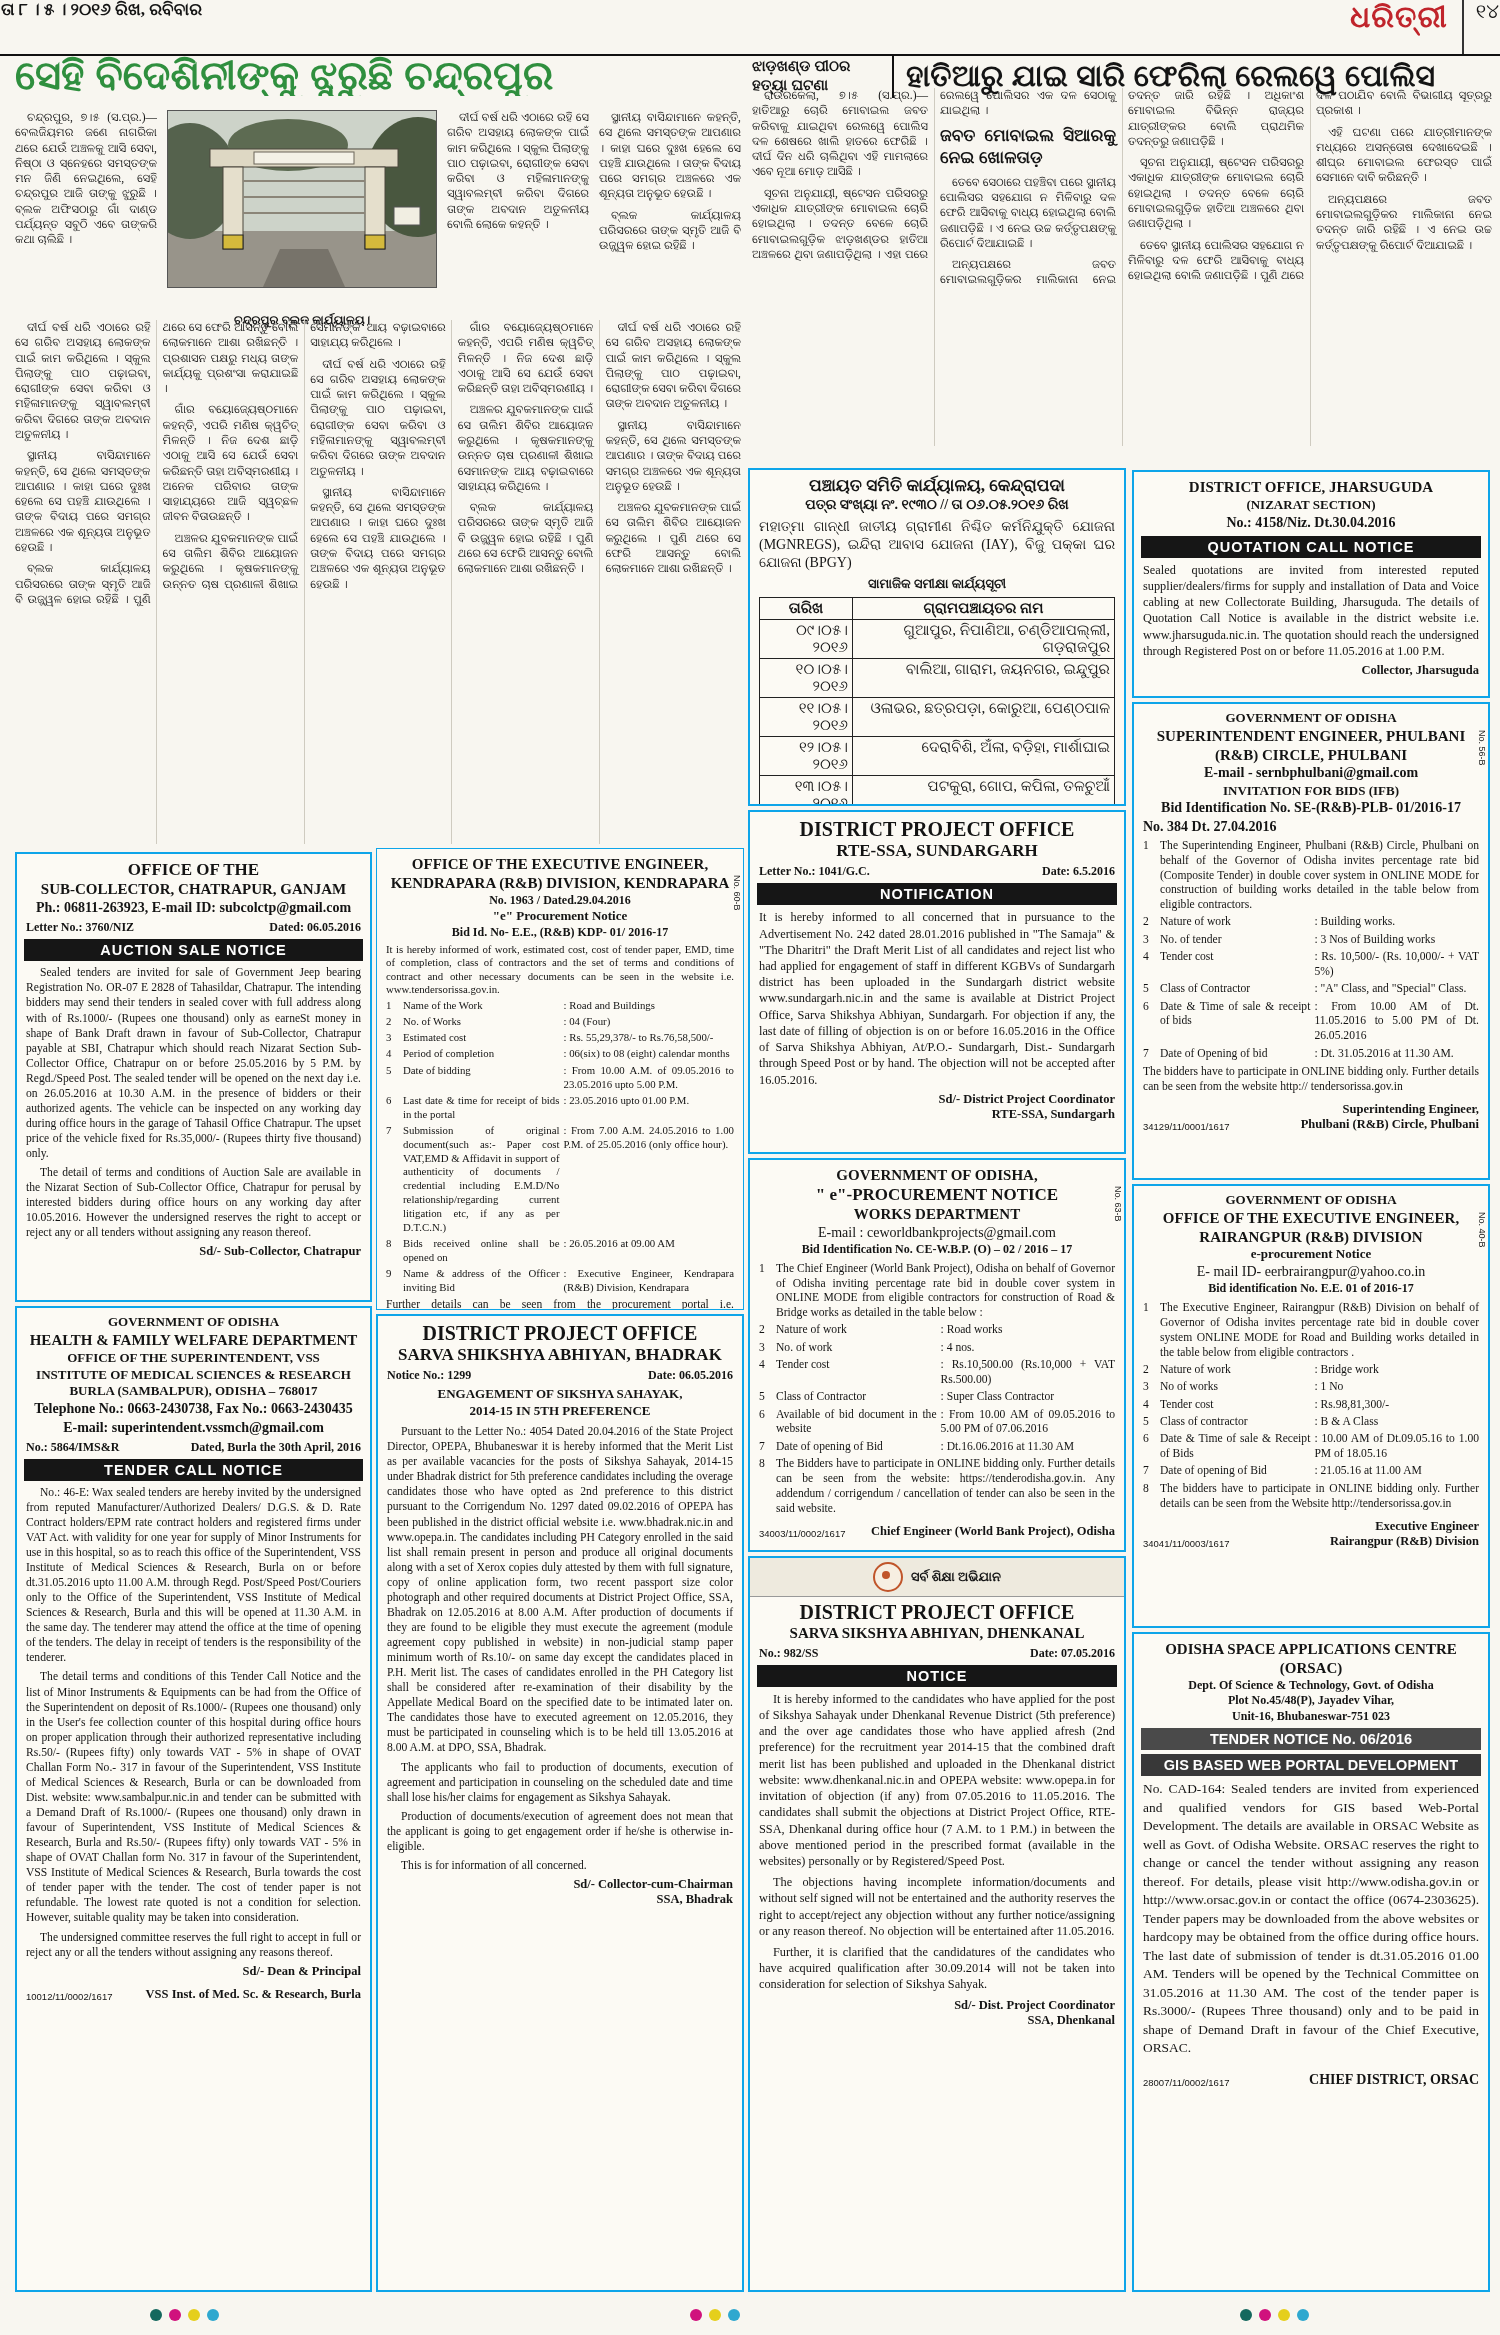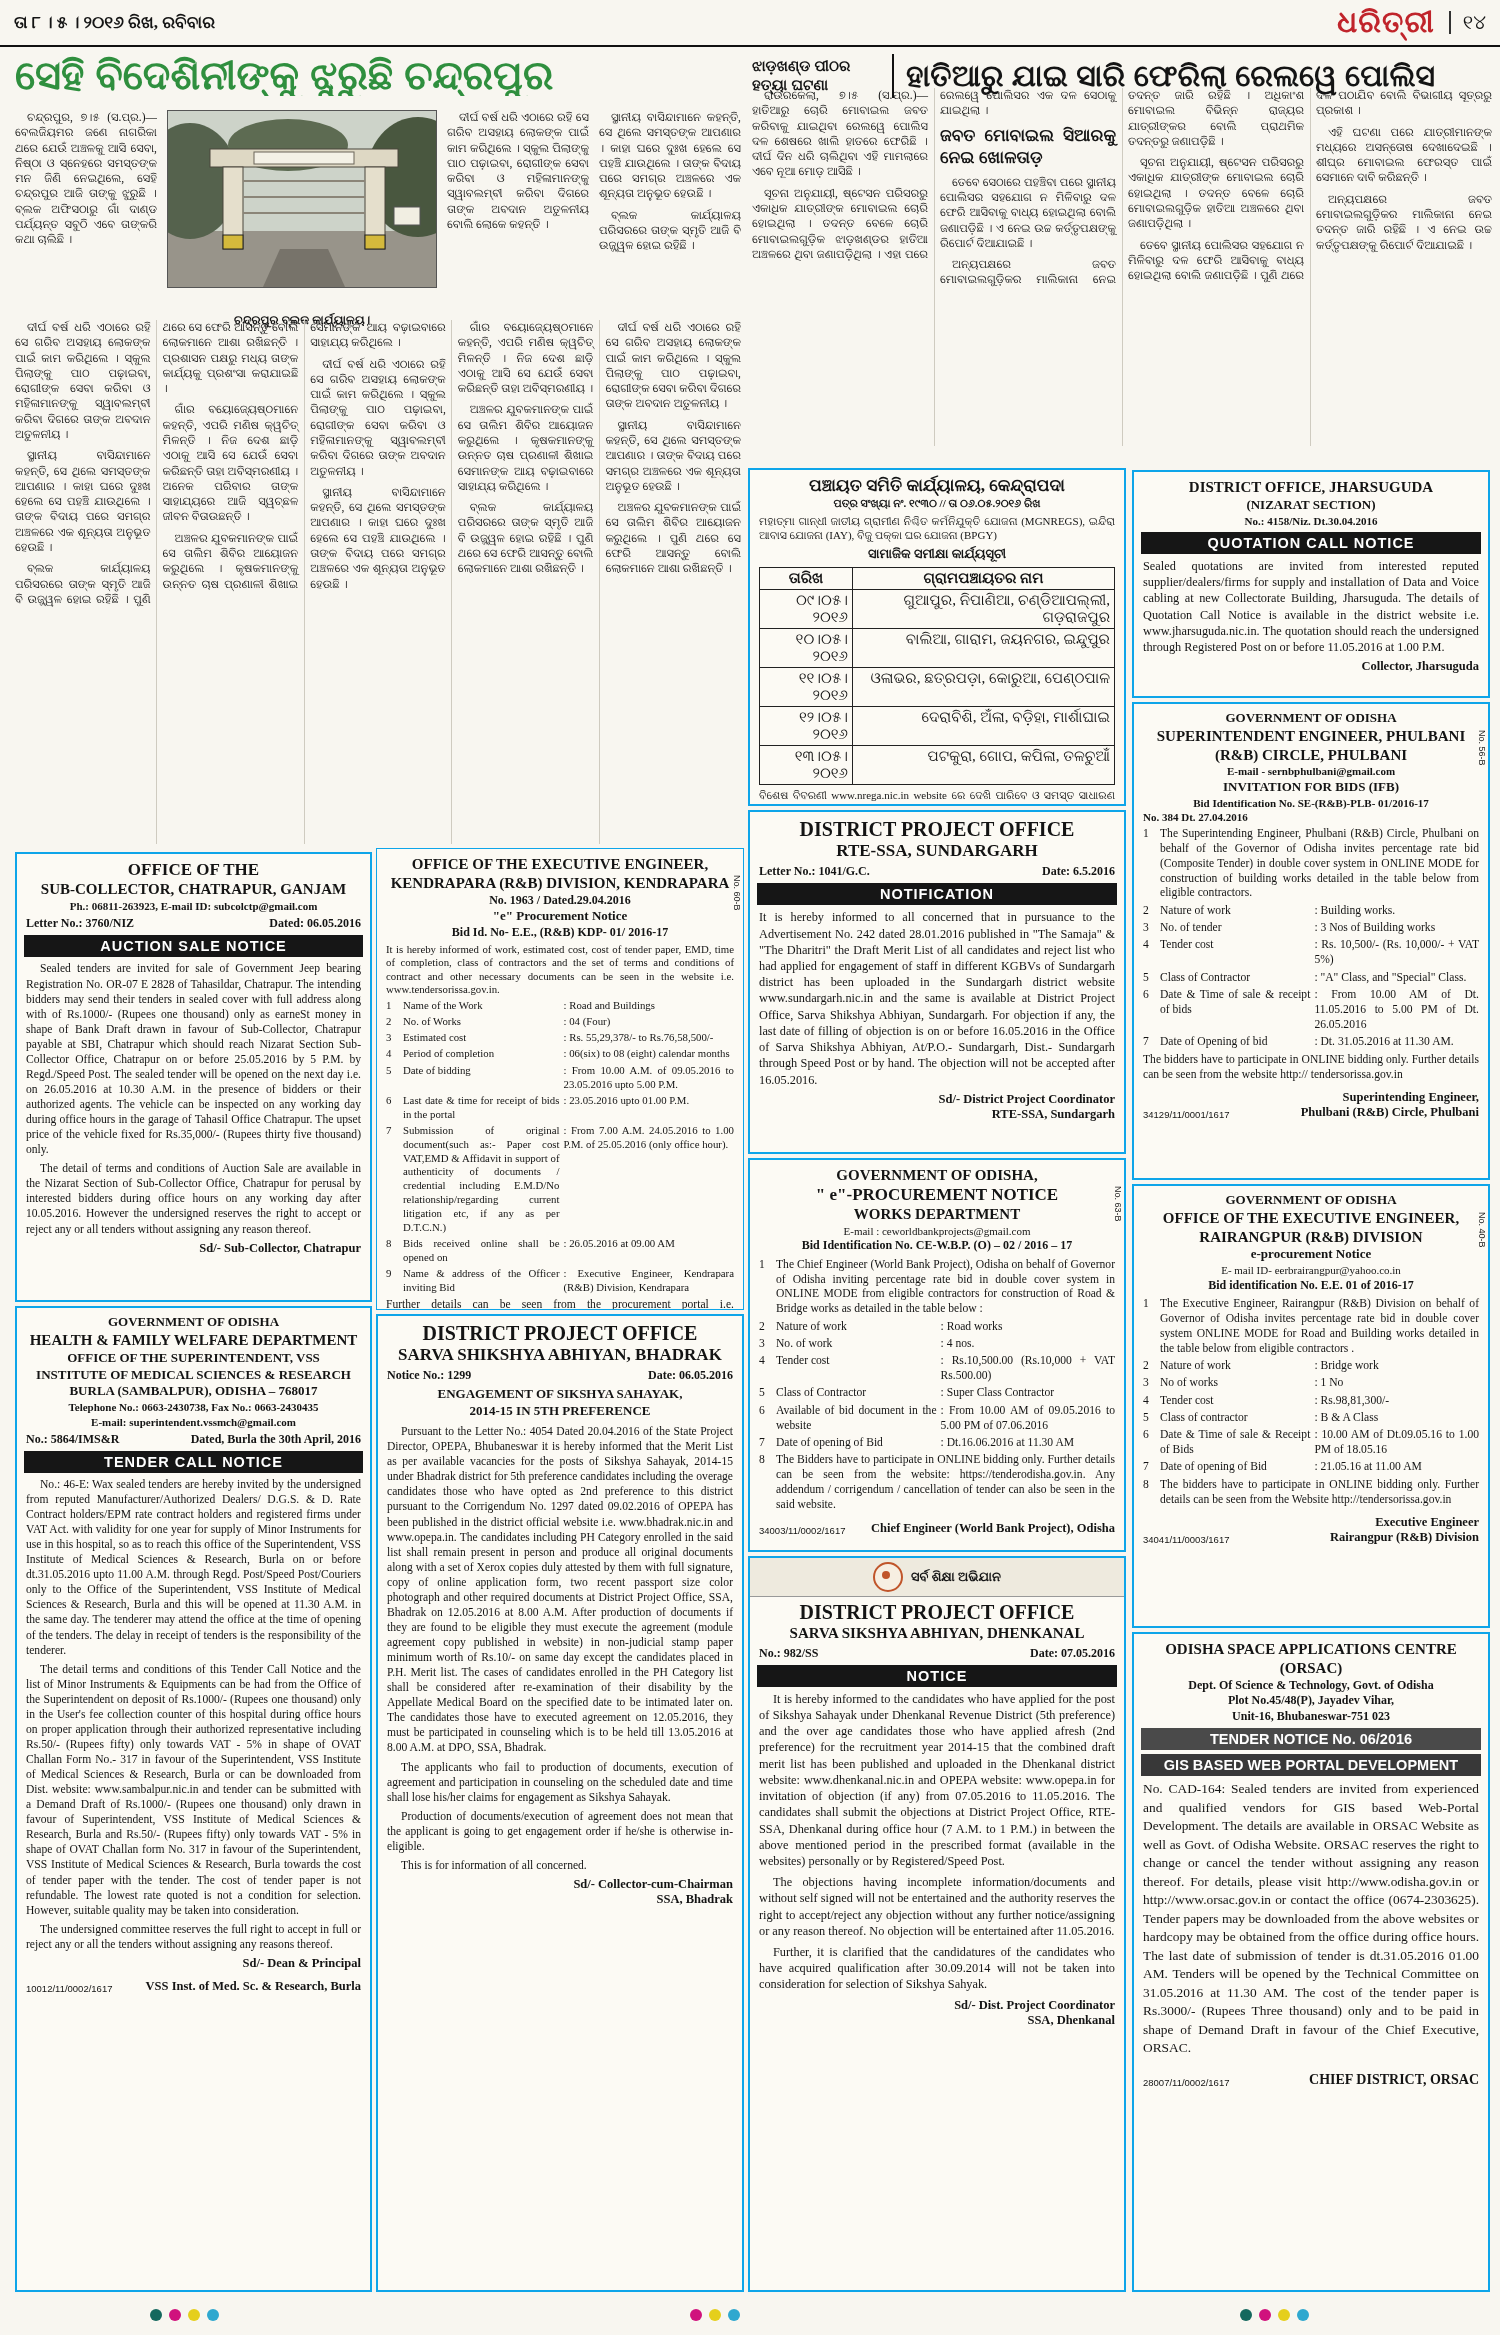--- a/index.html
+++ b/index.html
@@ -2,21 +2,21 @@
 <html><head>
 <meta charset="utf-8">
 <style>
   html,body{margin:0;padding:0;background:#e9e7e0;}
   .canvas{position:relative;width:1500px;height:2335px;background:#f8f6f0;font-family:"Liberation Serif",serif;color:#141414;overflow:hidden;}
   .abs{position:absolute;box-sizing:border-box;}
   .b{font-weight:bold;}
   .ctr{text-align:center;}
   .j{text-align:justify;}
   
-  .hdr{position:absolute;left:0;top:0;width:1500px;height:47px;border-bottom:2.5px solid #111;display:flex;align-items:center;padding:0 14px;box-sizing:border-box;background:#f8f6f0;}
+  .hdr{position:absolute;left:0;top:0;width:1500px;height:56px;border-bottom:2.5px solid #111;display:flex;padding:0 1px;box-sizing:border-box;background:#f8f6f0;}
   .hdr .date{font-size:17px;font-weight:bold;}
   .hdr .flex{flex:1;}
   .masthead{color:#c0242b;font-size:30px;font-weight:bold;font-family:"Liberation Sans",sans-serif;letter-spacing:1px;}
   .pageno{font-size:20px;font-weight:normal;margin-left:14px;padding-left:12px;border-left:2px solid #333;}
   
   .lead-headline{font-size:40px;line-height:1.05;font-weight:bold;color:#2f8f3e;font-family:"Liberation Sans",sans-serif;overflow:hidden;white-space:nowrap;}
   .colnarrow{font-size:11.5px;line-height:1.33;text-align:justify;overflow:hidden;height:100%;}
   .cols5{column-count:5;column-gap:12px;column-rule:1px solid #cfcbc0;font-size:11.5px;line-height:1.33;text-align:justify;height:100%;overflow:hidden;}
   .cols4{column-count:4;column-gap:12px;column-rule:1px solid #cfcbc0;font-size:11.5px;line-height:1.33;text-align:justify;height:100%;overflow:hidden;}
   .cols5 p,.cols4 p,.colnarrow p{margin:0 0 6px 0;text-indent:12px;}
@@ -28,21 +28,21 @@
   .rdivider{border-left:2.5px solid #111;margin:0 12px;height:44px;}
   .r-headline{font-size:30px;font-weight:bold;font-family:"Liberation Sans",sans-serif;white-space:nowrap;overflow:hidden;line-height:1.4;}
   .subhead{font-size:17px;font-weight:bold;font-family:"Liberation Sans",sans-serif;margin:6px 0;text-indent:0;line-height:1.3;}
   
   .box{position:absolute;border:2px solid #0ea5e9;background:#fcfaf4;overflow:hidden;padding:6px 9px;box-sizing:border-box;}
   .box.thin{border-width:1.2px;}
   .banner{background:#161616;color:#fff;text-align:center;font-family:"Liberation Sans",sans-serif;font-weight:bold;font-size:14.5px;padding:3px 0;letter-spacing:1px;margin:4px -2px;}
   .banner.gray1{background:#4a4a4a;letter-spacing:0;}
   .banner.gray2{background:#383838;letter-spacing:0;}
   .t17{font-size:17px;line-height:1.2;} .t20{font-size:20px;line-height:1.15;} .t15{font-size:15px;line-height:1.25;}
-  .t13{font-size:13px;line-height:1.3;} .t12{font-size:12px;line-height:1.3;} .t11{font-size:11px;line-height:1.3;}
+  .t13{font-size:13px;line-height:1.3;} .t12{font-size:12px;line-height:1.3;} .t11{font-size:14px;line-height:1.3;}
   .refrow{display:flex;justify-content:space-between;font-weight:bold;font-size:12px;margin:3px 0;}
   .body11{font-size:11.6px;line-height:1.3;text-align:justify;}
   .body11 p{margin:0 0 4px 0;text-indent:14px;}
   .body12{font-size:12.3px;line-height:1.32;text-align:justify;}
   .body12 p{margin:0 0 5px 0;text-indent:14px;}
   .body13{font-size:13.4px;line-height:1.38;text-align:justify;}
   .sign{font-weight:bold;font-size:12.5px;text-align:right;margin-top:4px;}
   .codebar{display:flex;justify-content:space-between;align-items:flex-end;margin-top:4px;}
   .code{font-size:9.5px;font-family:"Liberation Sans",sans-serif;}
   .sidelabel{position:absolute;right:1px;top:26px;writing-mode:vertical-rl;font-size:9px;font-family:"Liberation Sans",sans-serif;color:#222;}

